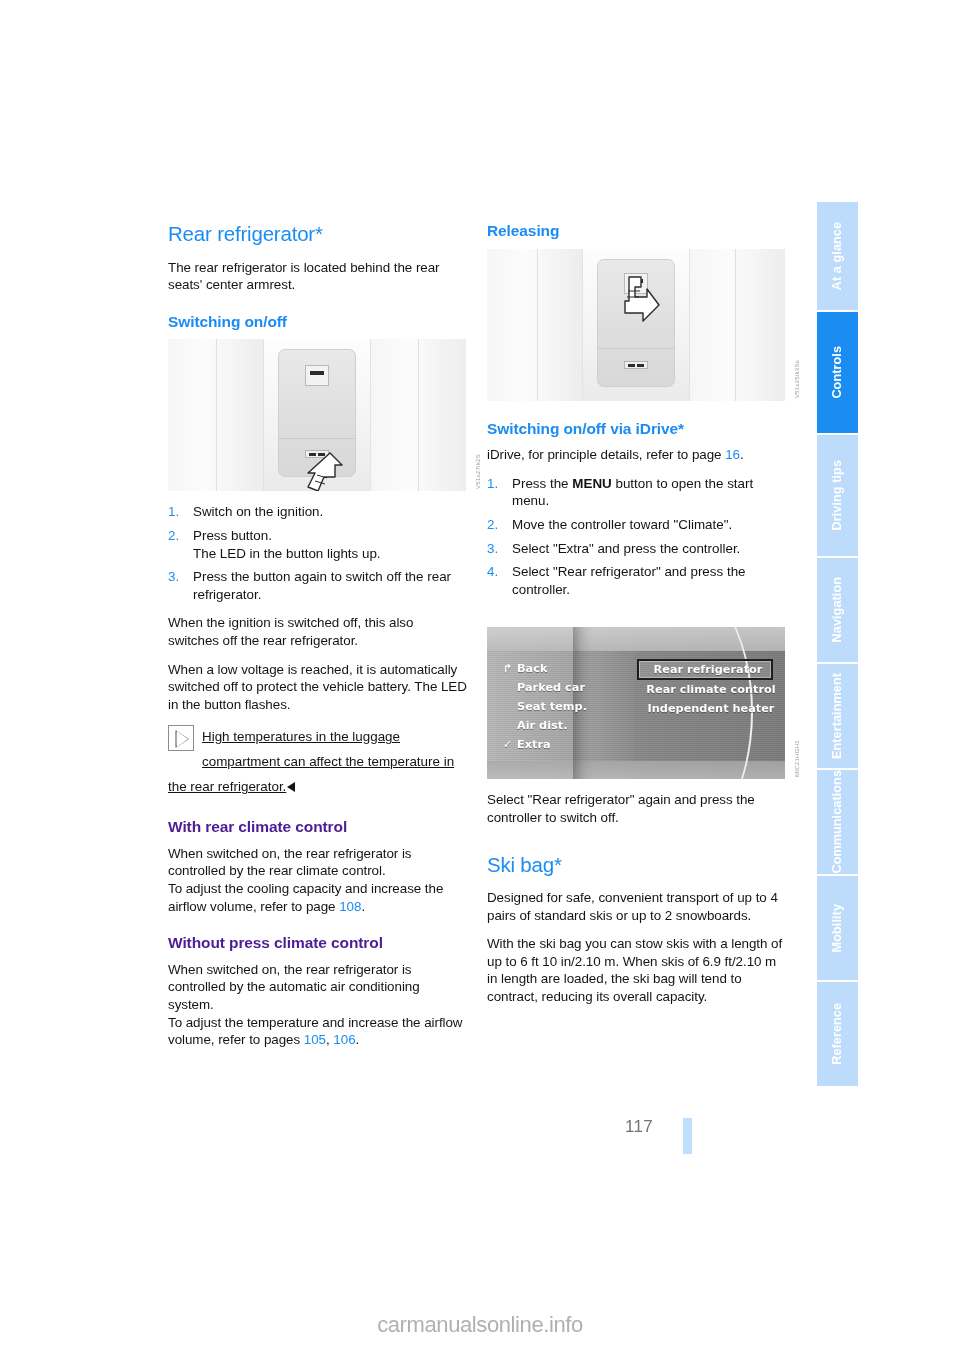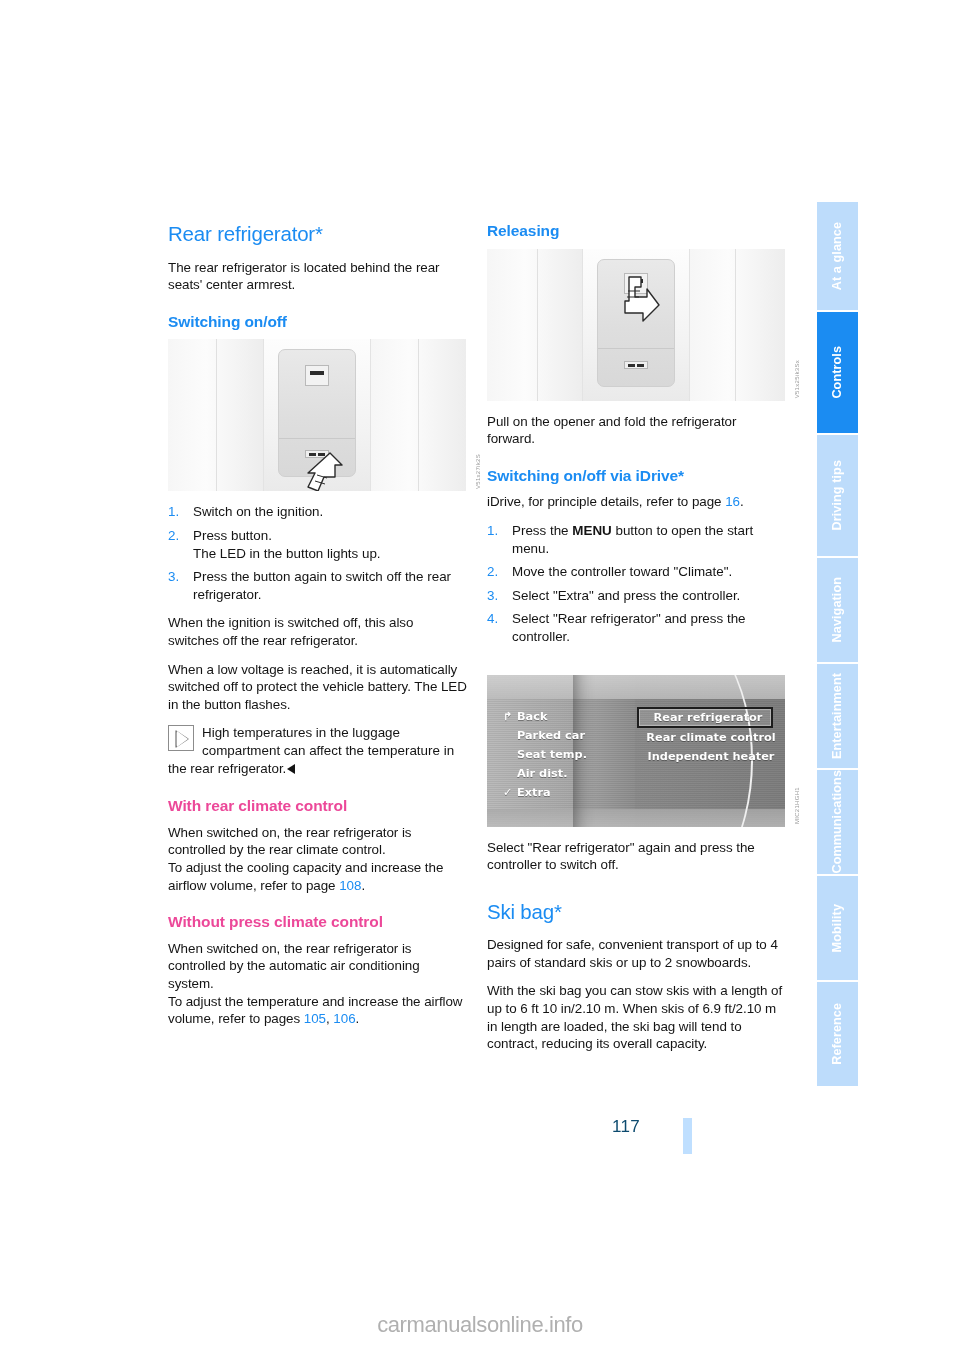--- a/index.html
+++ b/index.html
@@ -41,21 +41,21 @@
     letter-spacing: -0.2px;
   }
   h2.sub {
     color: #1b8cf2;
     font-size: 15.5px;
     font-weight: bold;
     line-height: 1.2;
     margin: 19px 0 8px 0;
     letter-spacing: -0.1px;
   }
-  h2.sub.pale { color: #ec4899; }
+  h2.sub.pale { color: #4c1d95; }
 
   p.body {
     color: #141414;
     font-size: 13.4px;
     line-height: 17.6px;
     margin: 0 0 11px 0;
     letter-spacing: -0.05px;
   }
   p.body.tight { margin-bottom: 0; }
 
@@ -101,22 +101,23 @@
     width: 0; height: 0;
     border-top: 8px solid transparent;
     border-bottom: 8px solid transparent;
     border-left: 11px solid #ffffff;
     box-sizing: border-box;
   }
   .note .tri-box svg { position: absolute; left: 5px; top: 4px; }
   .note p {
     color: #141414;
     font-size: 13.4px;
-    line-height: 18px;
+    line-height: 25px;
     margin: 0;
+    text-decoration: underline;
   }
   .endmark {
     display: inline-block;
     width: 0; height: 0;
     border-top: 5px solid transparent;
     border-bottom: 5px solid transparent;
     border-right: 8px solid #141414;
     vertical-align: -1px;
     margin-left: 1px;
   }
@@ -273,23 +274,23 @@
     color: #fff;
     font-weight: bold;
   }
   .idrive li.indent { padding-left: 16px; }
 
   
   #pageno {
     position: absolute;
     left: 612px; top: 1117px;
     width: 54px;
-    text-align: left;
+    text-align: center;
     font-size: 17px;
-    color: #0c4a6e;
+    color: #737373;
     letter-spacing: 0.3px;
   }
   #pagebar {
     position: absolute;
     left: 683px; top: 1118px;
     width: 9px; height: 36px;
     background: #bfdfff;
   }
 
   
@@ -424,21 +425,20 @@
           </div>
         </div>
         <svg class="arrow" style="left:128px; top:26px" width="50" height="60" viewBox="0 0 50 60">
           <path d="M14 2 L26 2 L26 12 L20 12 L20 22 L32 22 L32 14 L44 30 L28 46 L28 38 L10 38 L10 26 L14 26 Z" fill="#ffffff" stroke="#2b2b2b" stroke-width="1.4" stroke-linejoin="round"></path>
           <path d="M13 16 L25 16 M12 22 L24 22" stroke="#2b2b2b" stroke-width="1"></path>
         </svg>
       </div>
       <div class="figcap">V51x25ik3Sx</div>
     </div>
 
-    <p class="body">Pull on the opener and fold the refrigerator forward.</p>
 
     <h2 class="sub">Switching on/off via iDrive*</h2>
 
     <p class="body"><span>iDrive, for principle details, refer to page </span><span class="pref">16</span><span>.</span></p>
 
     <ol class="steps">
       <li>
         <span class="num">1.</span><span>Press the </span><span class="bold">MENU</span><span> button to open the start menu.</span>
       </li>
       <li>

